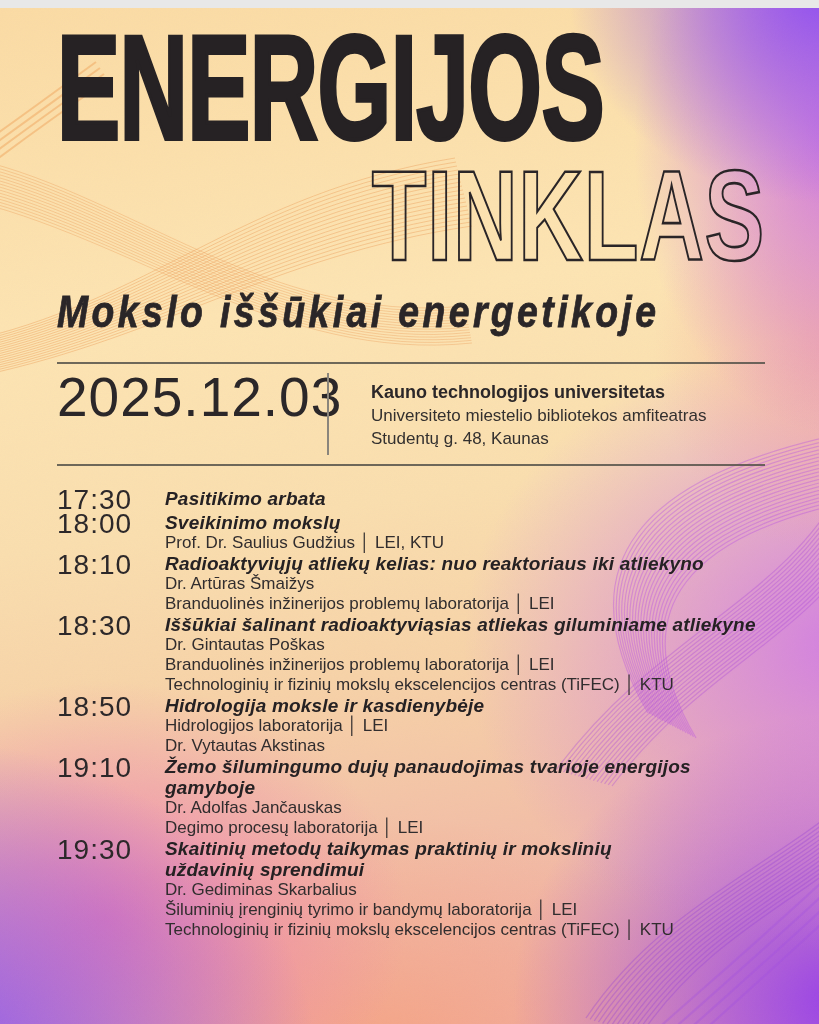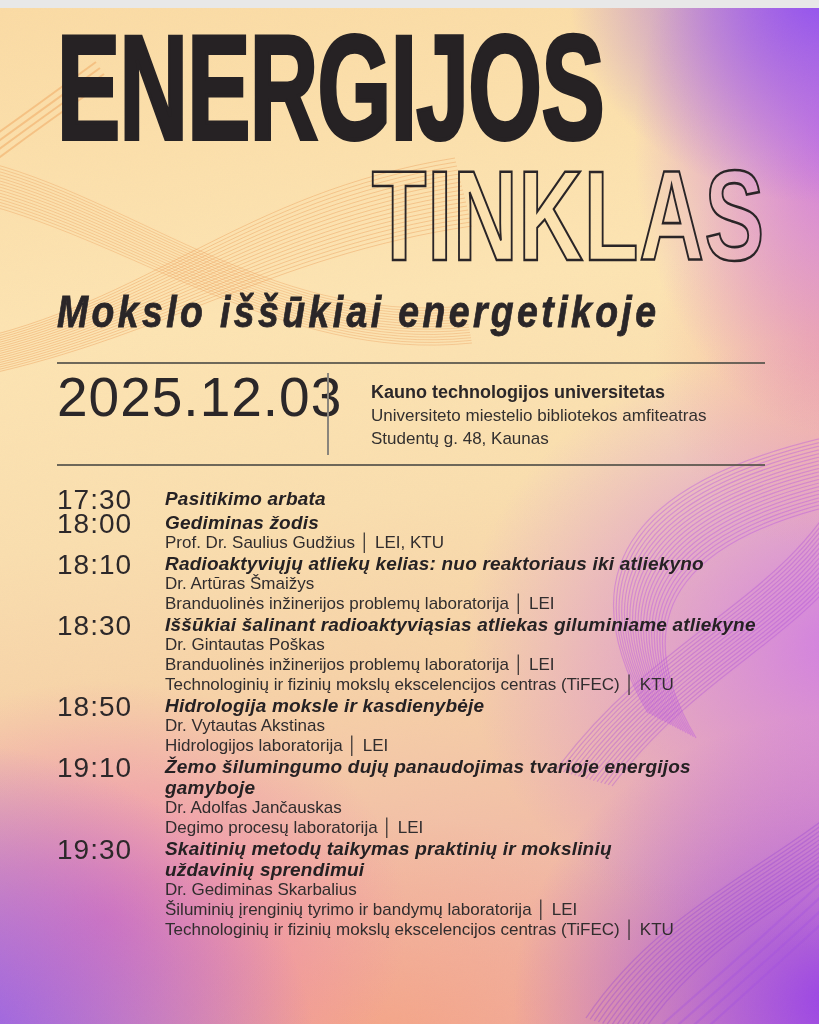--- a/index.html
+++ b/index.html
@@ -215,21 +215,21 @@
   <div class="item">
     <div class="item-time">17:30</div>
     <div class="item-body">
       <div class="item-title">Pasitikimo arbata</div>
     </div>
   </div>
 
   <div class="item">
     <div class="item-time">18:00</div>
     <div class="item-body">
-      <div class="item-title">Gediminas žodis</div>
+      <div class="item-title">Sveikinimo mokslų</div>
     <div class="item-line">Prof. Dr. Saulius Gudžius │ LEI, KTU</div>
           </div>
   </div>
 
   <div class="item">
     <div class="item-time">18:10</div>
     <div class="item-body">
       <div class="item-title">Radioaktyviųjų atliekų kelias: nuo reaktoriaus iki atliekyno</div>
     <div class="item-line">Dr. Artūras Šmaižys</div>
             <div class="item-line">Branduolinės inžinerijos problemų laboratorija │ LEI</div>
@@ -243,22 +243,22 @@
     <div class="item-line">Dr. Gintautas Poškas</div>
             <div class="item-line">Branduolinės inžinerijos problemų laboratorija │ LEI</div>
             <div class="item-line">Technologinių ir fizinių mokslų ekscelencijos centras (TiFEC) │ KTU</div>
           </div>
   </div>
 
   <div class="item">
     <div class="item-time">18:50</div>
     <div class="item-body">
       <div class="item-title">Hidrologija moksle ir kasdienybėje</div>
-    <div class="item-line">Dr. Vytautas Akstinas</div>
-            <div class="item-line">Hidrologijos laboratorija │ LEI</div>
+    <div class="item-line">Hidrologijos laboratorija │ LEI</div>
+            <div class="item-line">Dr. Vytautas Akstinas</div>
           </div>
   </div>
 
   <div class="item">
     <div class="item-time">19:10</div>
     <div class="item-body">
       <div class="item-title">Žemo šilumingumo dujų panaudojimas tvarioje energijos
 gamyboje</div>
     <div class="item-line">Dr. Adolfas Jančauskas</div>
             <div class="item-line">Degimo procesų laboratorija │ LEI</div>

